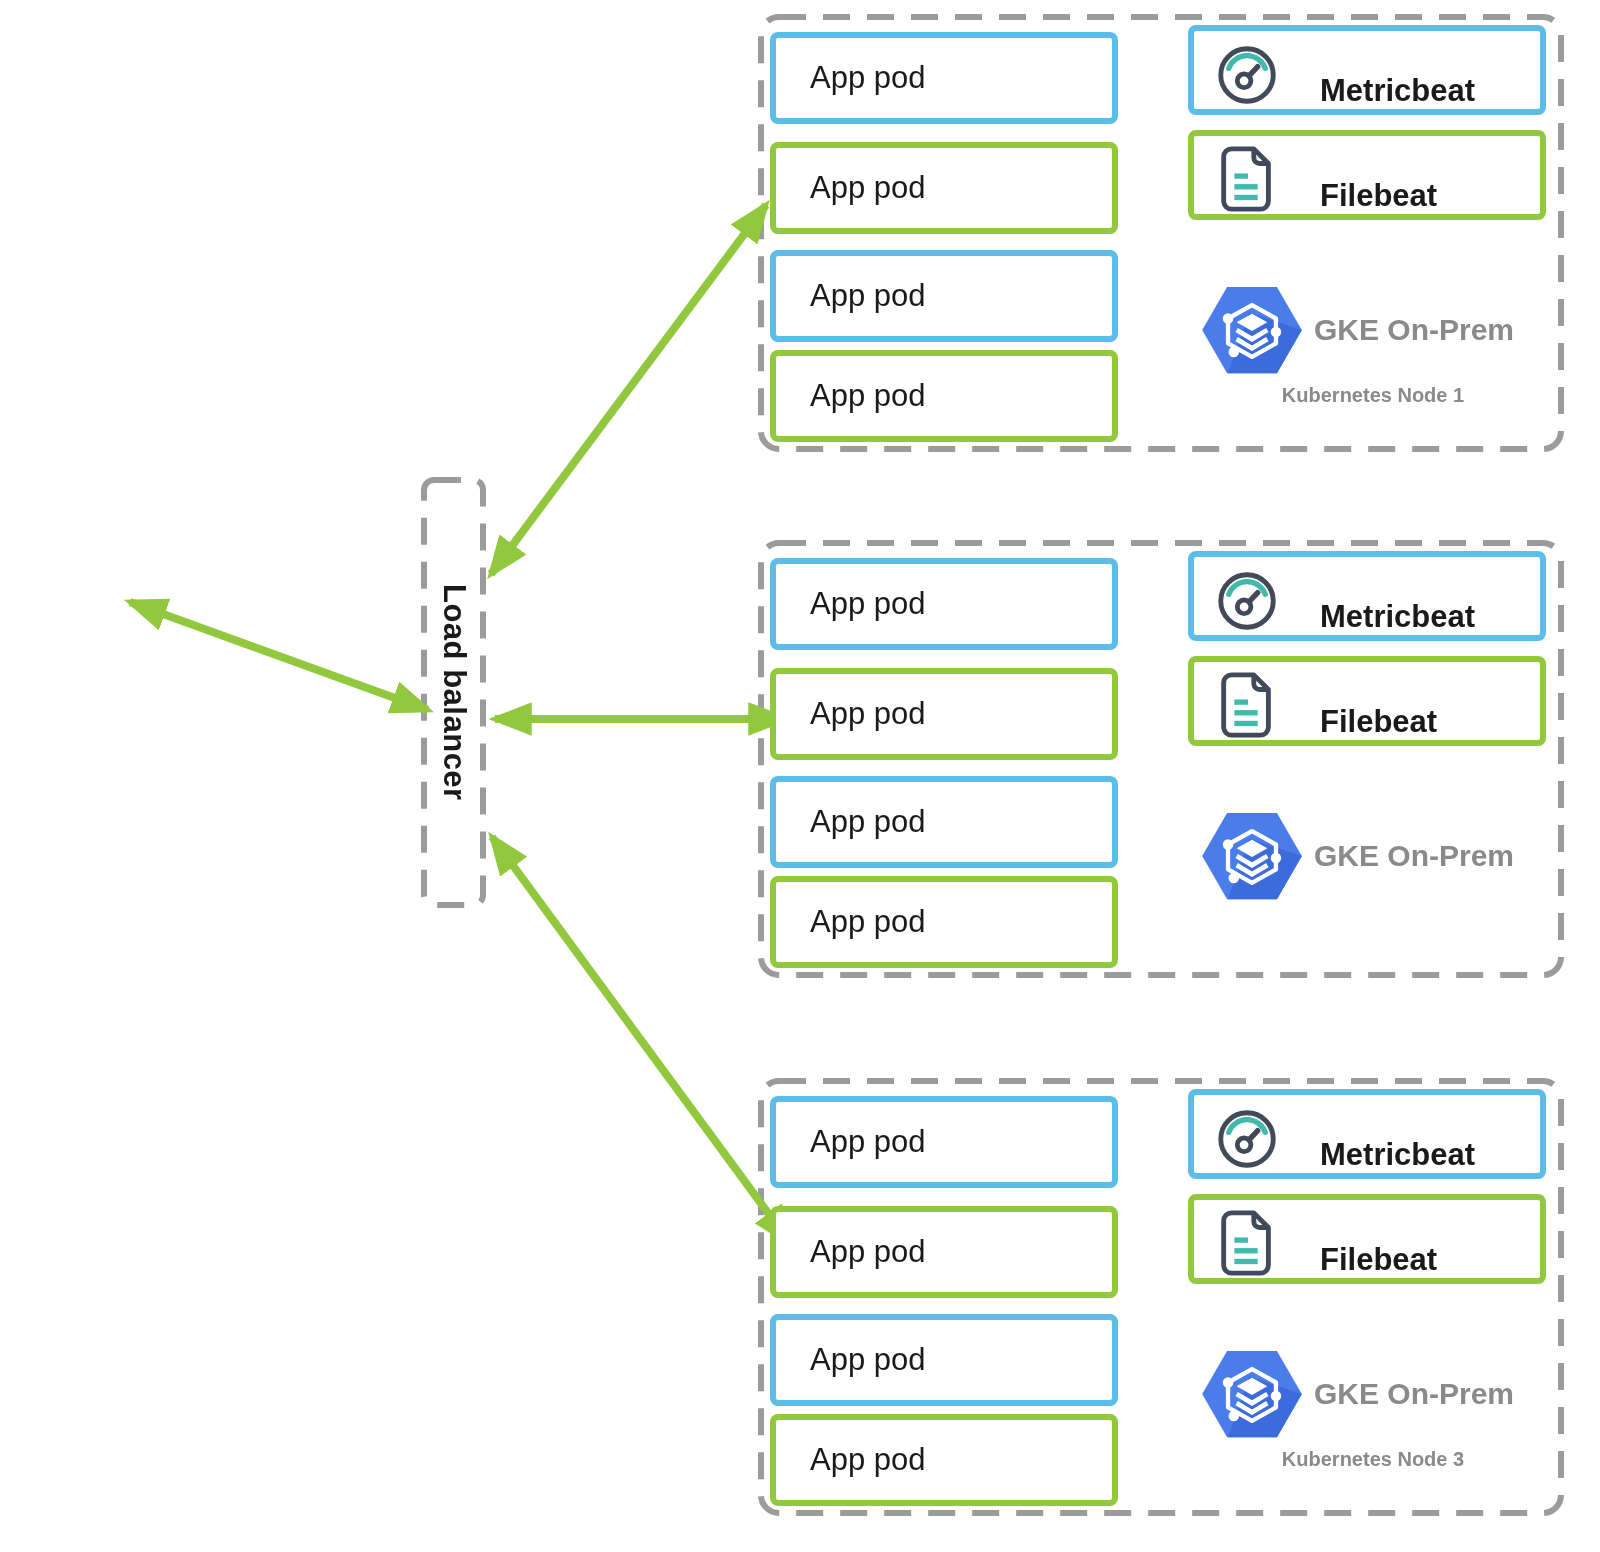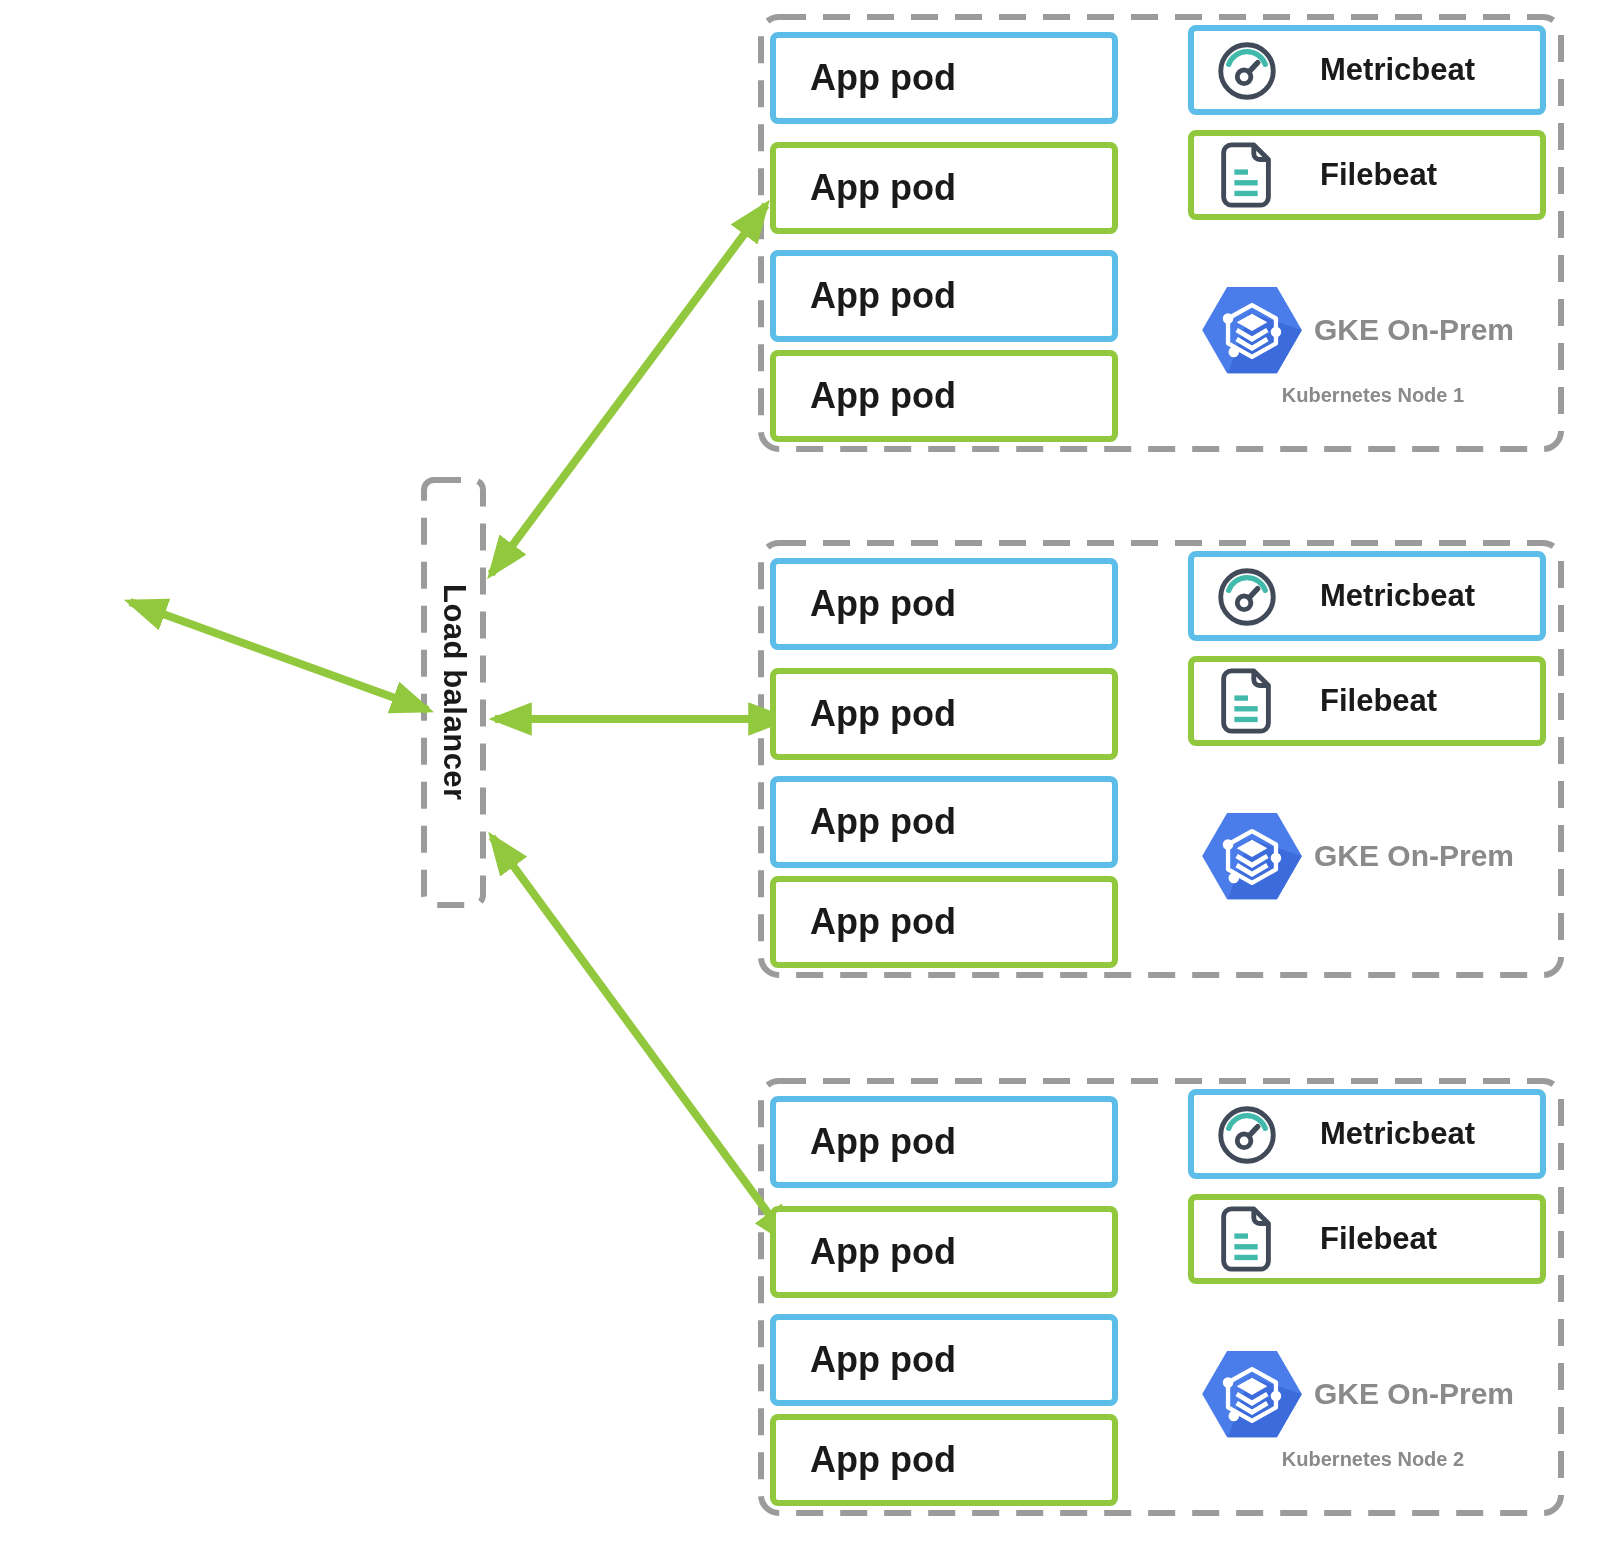--- a/index.html
+++ b/index.html
@@ -49,27 +49,27 @@
 
   .pod {
     position: absolute; left: 12px; width: 348px; height: 92px;
     box-sizing: border-box; background: #fff;
     border: 6px solid; border-radius: 8px;
     display: flex; align-items: center; padding-left: 34px;
   }
   .pod-blue  { border-color: var(--pod-blue, #5bbde8); }
   .pod-green { border-color: var(--pod-green, #92c83e); }
   .pr1 { top: 18px; } .pr2 { top: 128px; } .pr3 { top: 236px; } .pr4 { top: 336px; }
-  .pod-label { font-size: 36px; font-weight: bold; color: var(--label-black, #1a1a1a); }
+  .pod-label { font-size: 31px; font-weight: normal; color: var(--label-black, #1a1a1a); }
 
   .beat {
     position: absolute; left: 430px; width: 358px; height: 90px;
     box-sizing: border-box; background: #fff;
     border: 6px solid; border-radius: 8px;
-    display: flex; align-items: center;
+    display: flex; align-items: flex-end;
   }
   .beat-blue  { border-color: var(--pod-blue, #5bbde8); top: 11px; }
   .beat-green { border-color: var(--pod-green, #92c83e); top: 116px; }
   .beat-icon { width: 70px; height: 70px; margin-left: 18px; flex: 0 0 auto; }
   .beat-label { font-size: 31px; font-weight: bold; color: var(--label-black, #1a1a1a); margin-left: 38px; }
 
   .gke { position: absolute; left: 440px; top: 270px; width: 350px; }
   .gke-row { display: flex; align-items: center; }
   .gke-hex-icon { width: 108px; height: 92px; flex: 0 0 auto; }
   .gke-product-label {
@@ -237,17 +237,17 @@
       <span class="beat-label">Filebeat</span>
     </div>
 
     <div class="gke">
       <div class="gke-row">
         <svg class="gke-hex-icon">
             <use href="#icon-gke"></use>
           </svg>
         <span class="gke-product-label">GKE On-Prem</span>
       </div>
-      <div class="gke-node-label">Kubernetes Node 2</div>
+      <div class="gke-node-label">Kubernetes Node 3</div>
     </div>
   </div>
 
 </div>
 
 </body></html>

